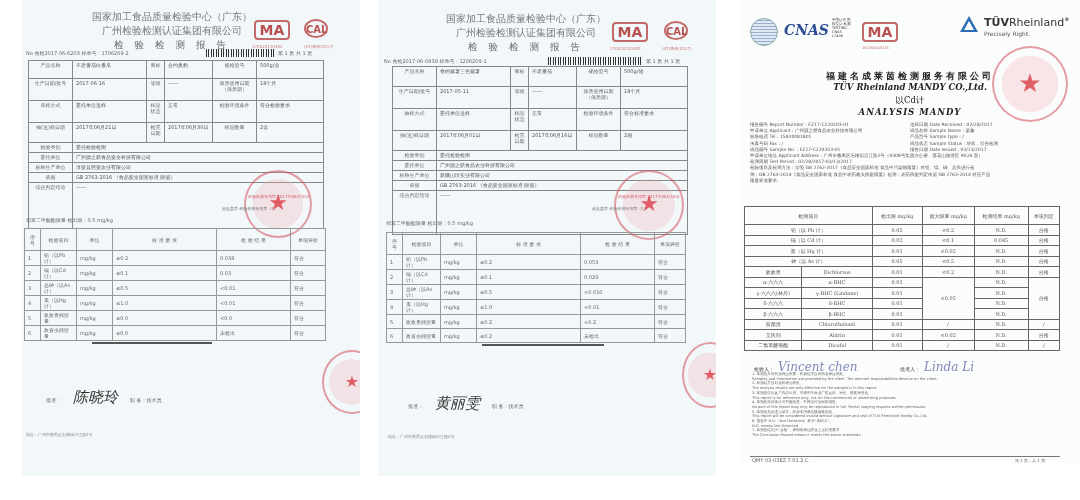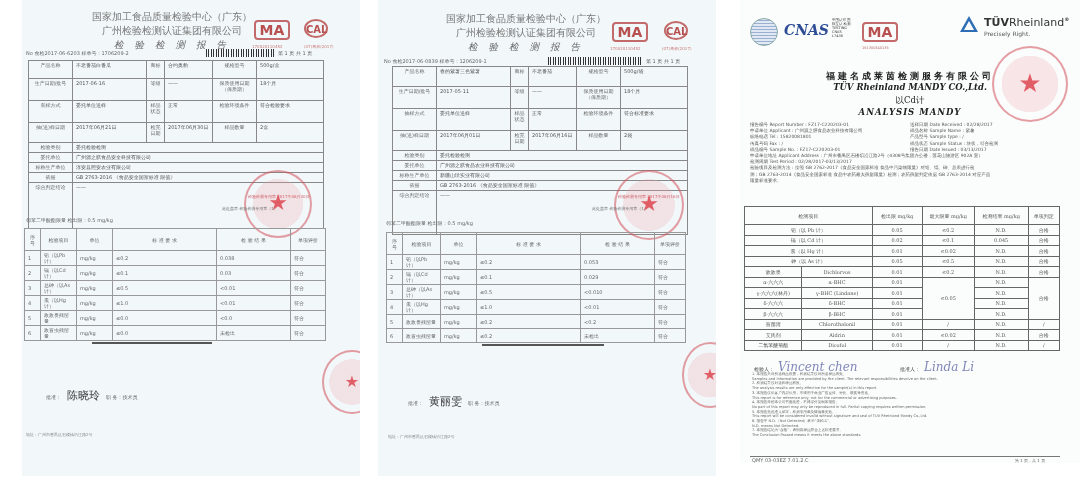--- a/index.html
+++ b/index.html
@@ -6,21 +6,21 @@
   html, body { width: 1080px; height: 500px; background: #ffffff; overflow: hidden; }
   body { position: relative; font-family: "DejaVu Sans", sans-serif; color: #555; }
 
   .doc { position: absolute; background: #f2f8fa; overflow: hidden; }
   #doc1 { left: 22px; top: 0; width: 338px; height: 476px; }
   #doc2 { left: 378px; top: 0; width: 338px; height: 476px; }
   #doc3 { left: 740px; top: 0; width: 340px; height: 463px; background: #fbfcfc; }
 
   .hdr { position: absolute; left: 0; width: 220px; text-align: center; font-family: "DejaVu Serif", serif; }
   .hdr .l1, .hdr .l2 { font-size: 10px; line-height: 14px; color: #777; text-align: center; }
-  .hdr .l3 { font-size: 9.5px; letter-spacing: 4px; color: #666; line-height: 14px; font-style: italic; }
+  .hdr .l3 { font-size: 9.5px; letter-spacing: 4px; color: #666; line-height: 14px; }
 
   .ma-logo { position: absolute; width: 36px; height: 20px; border: 2px solid #c36a6a; border-radius: 4px;
              color: #b85050; font-weight: bold; font-size: 14px; text-align: center; line-height: 16px; }
   .cal-logo { position: absolute; width: 24px; height: 19px; border: 2px solid #c36a6a; border-radius: 50%;
               color: #b85050; font-weight: bold; font-size: 10px; text-align: center; line-height: 18px; }
   .tiny { position: absolute; font-size: 4px; color: #c77; }
 
   .meta { position: absolute; font-size: 5px; color: #666; white-space: nowrap; }
   .barcode { position: absolute; height: 8px;
              background: repeating-linear-gradient(90deg, #333 0 1px, transparent 1px 2px, #333 2px 3px, transparent 3px 5px); }
@@ -31,21 +31,21 @@
   table.info td.lab { text-align: center; color: #666; }
 
   .lod { position: absolute; font-size: 5px; color: #666; }
 
   table.res { position: absolute; border-collapse: collapse; font-size: 5px; color: #666; }
   table.res td, table.res th { border: 1px solid #999; padding: 1px 3px; font-weight: normal; text-align: left; height: 14px; }
   table.res th { text-align: center; height: 22px; }
 
   .uline { position: absolute; height: 2px; background: #555; }
   .sign { position: absolute; font-size: 5px; color: #666; white-space: nowrap; }
-  .sig-script { font-family: "DejaVu Serif", serif; font-size: 11px; color: #333; margin: 0 6px; }
+  .sig-script { font-family: "DejaVu Serif", serif; font-style: italic; font-size: 15px; color: #333; margin: 0 12px; }
   .addr { position: absolute; font-size: 4px; color: #888; white-space: nowrap; }
 
   .seal { position: absolute; border-radius: 50%; border: 2px solid rgba(210,80,90,0.55);
           background: radial-gradient(circle, rgba(240,160,170,0.25) 0 55%, transparent 56%); }
   .seal .star { position: absolute; left: 50%; top: 50%; transform: translate(-50%,-55%); color: rgba(220,60,70,0.8); }
   .seal-text { position: absolute; font-size: 4px; color: rgba(200,60,70,0.8); white-space: nowrap; }
 
   
   .logo-row { position: absolute; top: 16px; left: 10px; height: 30px; }
   .cma-circle { position: absolute; left: 0; top: 2px; width: 28px; height: 28px; border-radius: 50%;

